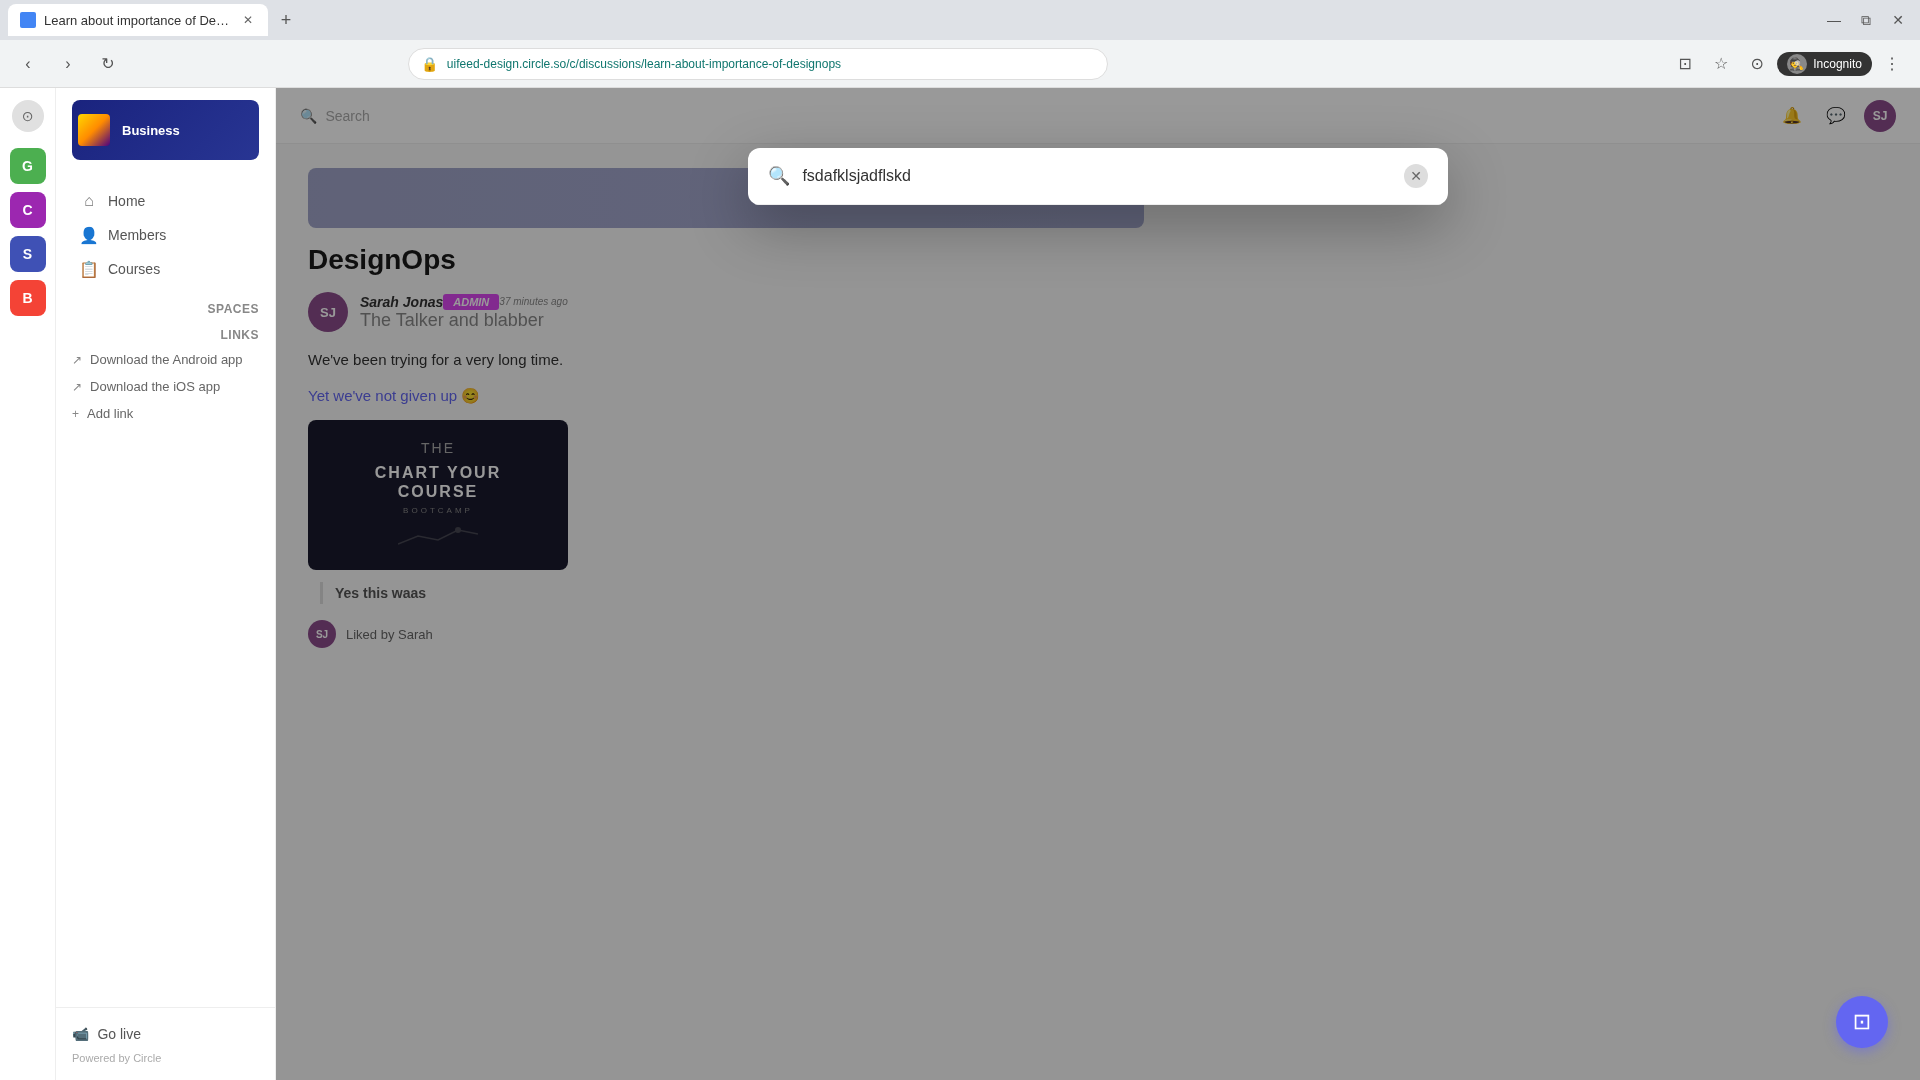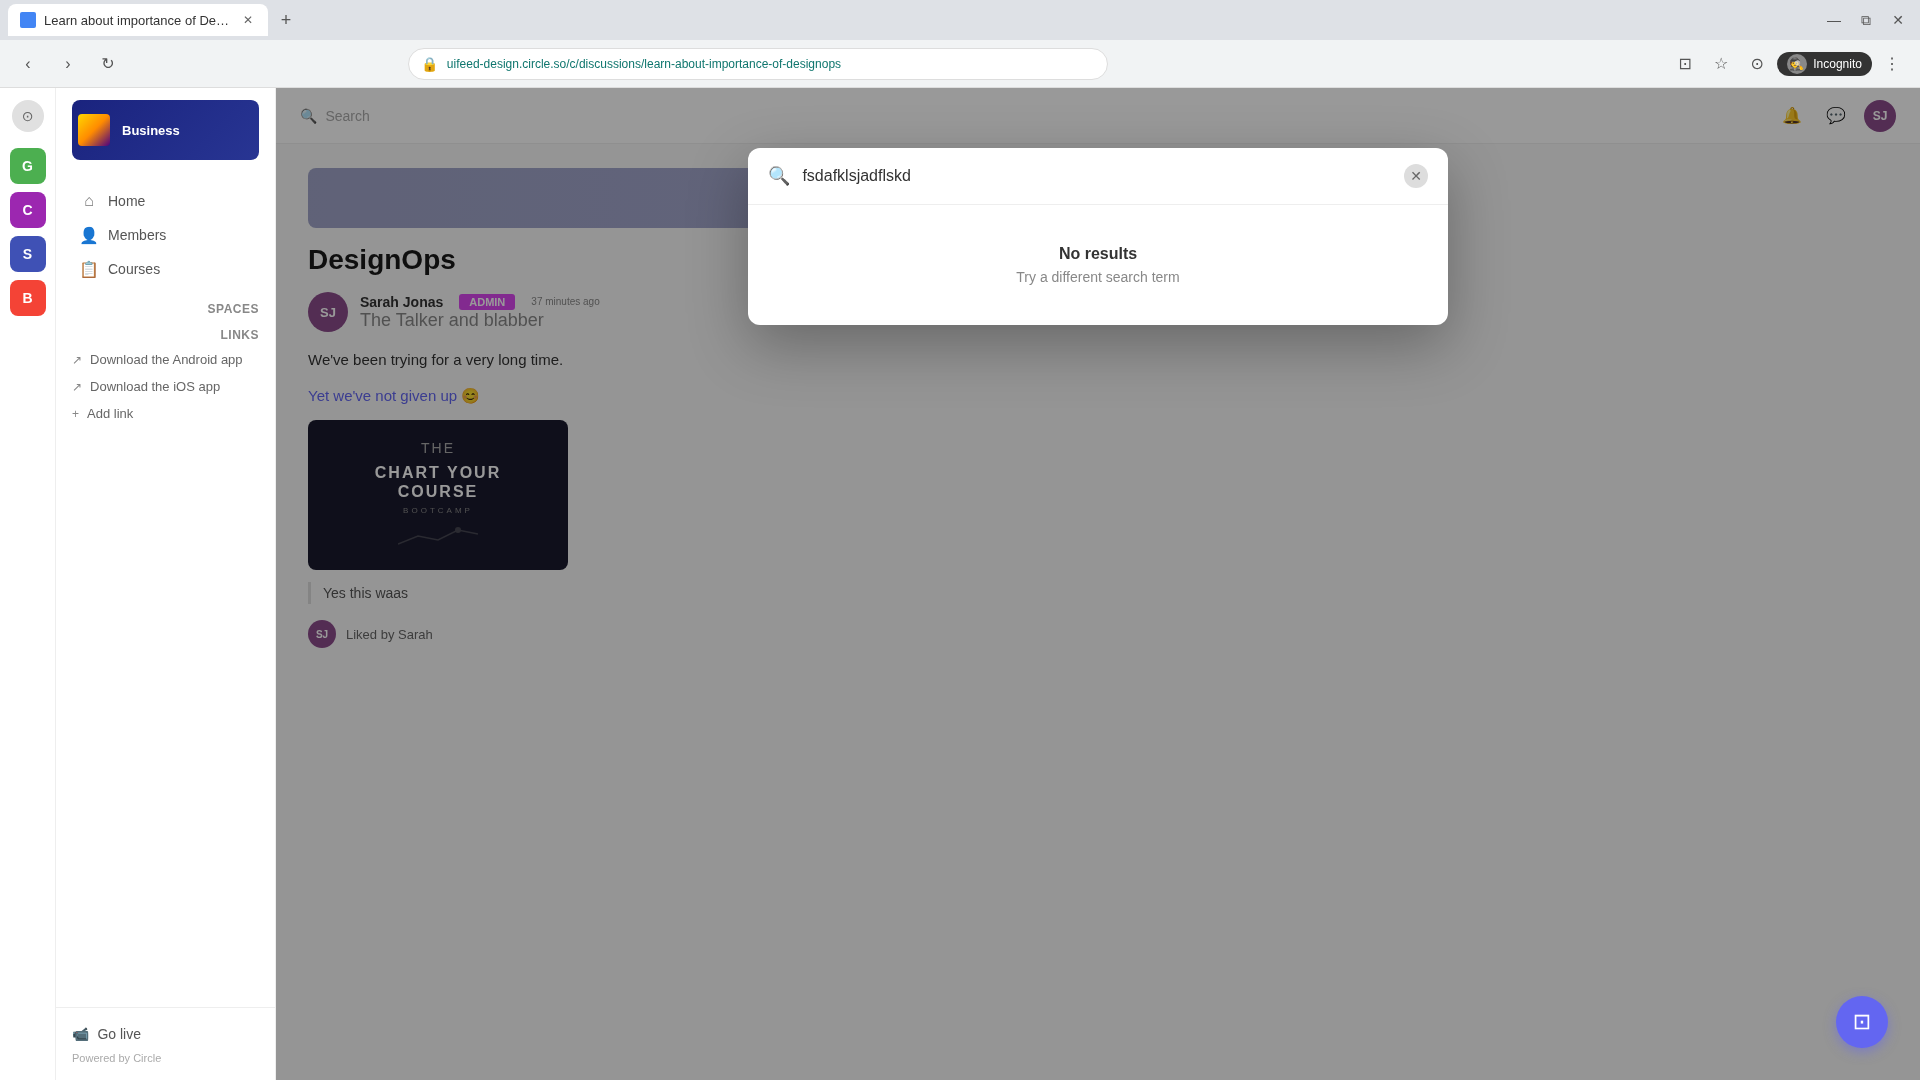--- a/index.html
+++ b/index.html
@@ -70,21 +70,21 @@
     .post-time { font-size: 10px; color: #888; }
     .author-subtitle { font-size: 18px; color: #888; }
 
     .post-body { font-size: 15px; color: #333; line-height: 1.6; }
     .post-body p { margin-bottom: 12px; }
     .post-body .highlight { color: #6366f1; }
 
     .post-image { width: 260px; height: 150px; border-radius: 8px; overflow: hidden; margin: 12px 0; background: #1a1a2e; display: flex; align-items: center; justify-content: center; }
     .chart-image-content { text-align: center; padding: 16px; }
 
-    .blockquote-line { border-left: 3px solid #ddd; padding-left: 12px; margin: 12px 0; color: #555; font-size: 14px; }
+    .blockquote-line { border-left: 3px solid #ddd; padding-left: 12px; margin: 12px 12px; color: #555; font-size: 14px; font-weight: bold; }
 
     .liked-row { display: flex; align-items: center; gap: 10px; margin-top: 16px; }
     .liked-avatar { width: 28px; height: 28px; border-radius: 50%; background: #8b4b8b; display: flex; align-items: center; justify-content: center; font-size: 10px; font-weight: bold; color: #fff; }
     .liked-text { font-size: 13px; color: #666; }
 
     
     .overlay { position: absolute; top: 0; left: 0; right: 0; bottom: 0; background: rgba(0,0,0,0.4); z-index: 100; display: flex; align-items: flex-start; justify-content: center; padding-top: 60px; }
 
     
     .search-modal { width: 700px; background: #fff; border-radius: 12px; box-shadow: 0 20px 60px rgba(0,0,0,0.3); overflow: hidden; }
@@ -215,21 +215,21 @@
     <div class="post-area">
 
       <div style="height:60px;background:linear-gradient(90deg,#1a237e,#283593);border-radius:8px;margin-bottom:16px;opacity:0.4;"></div>
 
       <h1 class="post-title">DesignOps</h1>
       <div class="post-author-row">
         <div class="author-avatar">
           <span>SJ</span>
         </div>
         <div>
-          <div style="display:flex;align-items:center;gap:16px;">
+          <div style="display:flex;align-items:center;gap:0;font-style:italic;">
             <span class="author-name">Sarah Jonas</span>
             <span class="admin-badge">ADMIN</span>
             <span class="post-time">37 minutes ago</span>
           </div>
           <div class="author-subtitle">The Talker and blabber</div>
         </div>
       </div>
       <div class="post-body">
         <p>We've been trying for a very long time.</p>
         <p class="highlight">Yet we've not given up 😊</p>
@@ -254,24 +254,20 @@
       </div>
     </div>
 
     <div class="overlay">
       <div class="search-modal">
         <div class="search-modal-input-row">
           <span class="search-modal-icon">🔍</span>
           <input class="search-modal-input" type="text" value="fsdafklsjadflskd" placeholder="Search" style="">
           <div class="search-clear-btn">✕</div>
         </div>
-        <div class="search-modal-results">
-          <div class="no-results-title">No results</div>
-          <div class="no-results-sub">Try a different search term</div>
-        </div>
       </div>
     </div>
 
   </div>
 </div>
 
 <div class="chat-fab">
   <span class="chat-fab-icon">⊡</span>
 </div>
 

